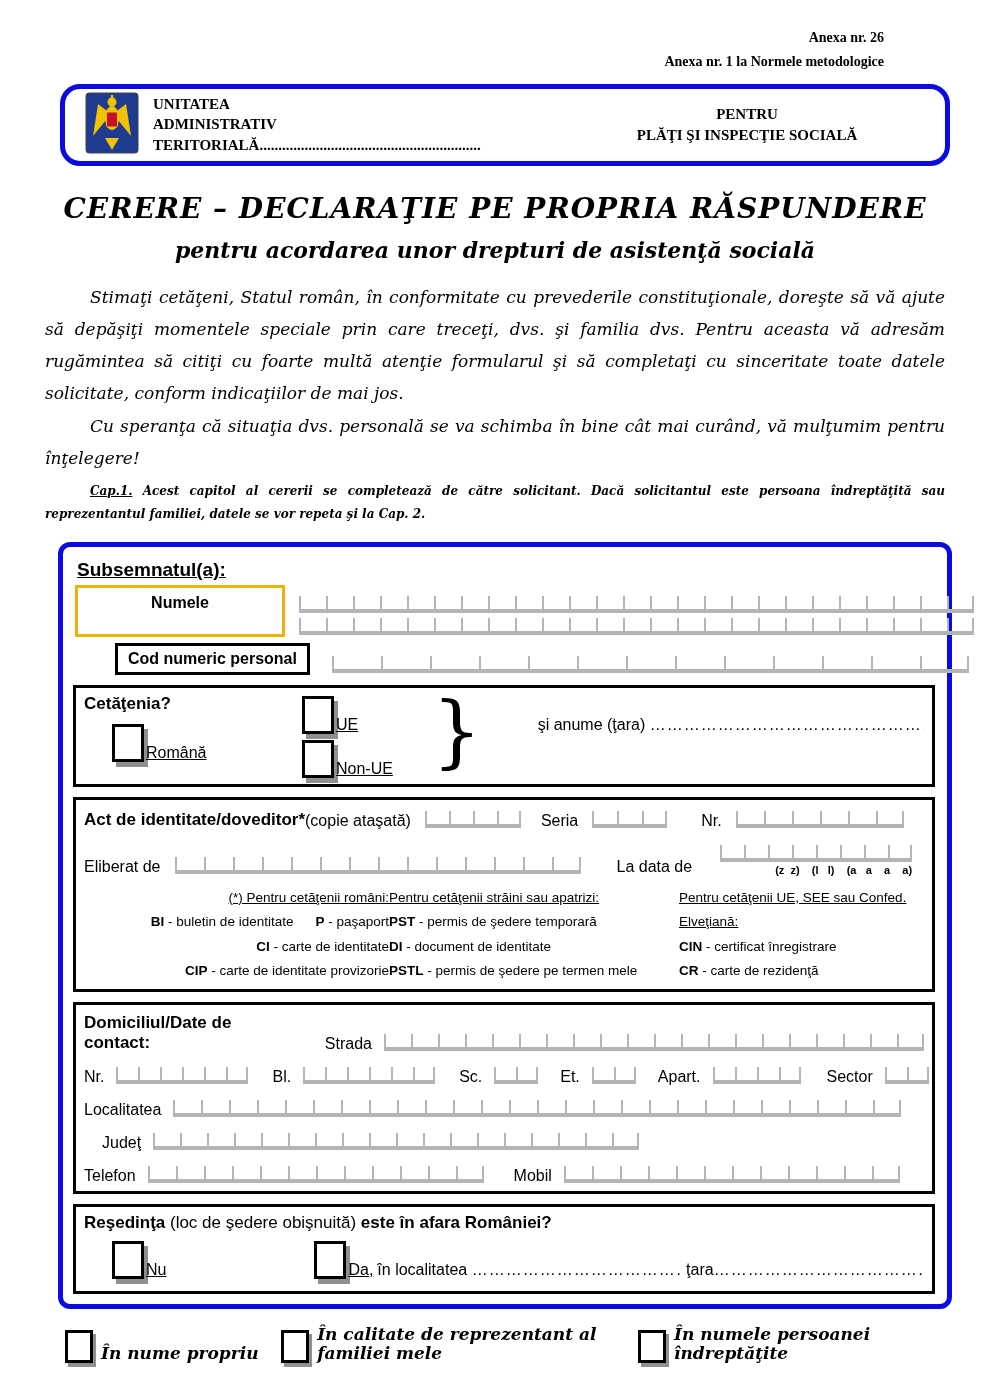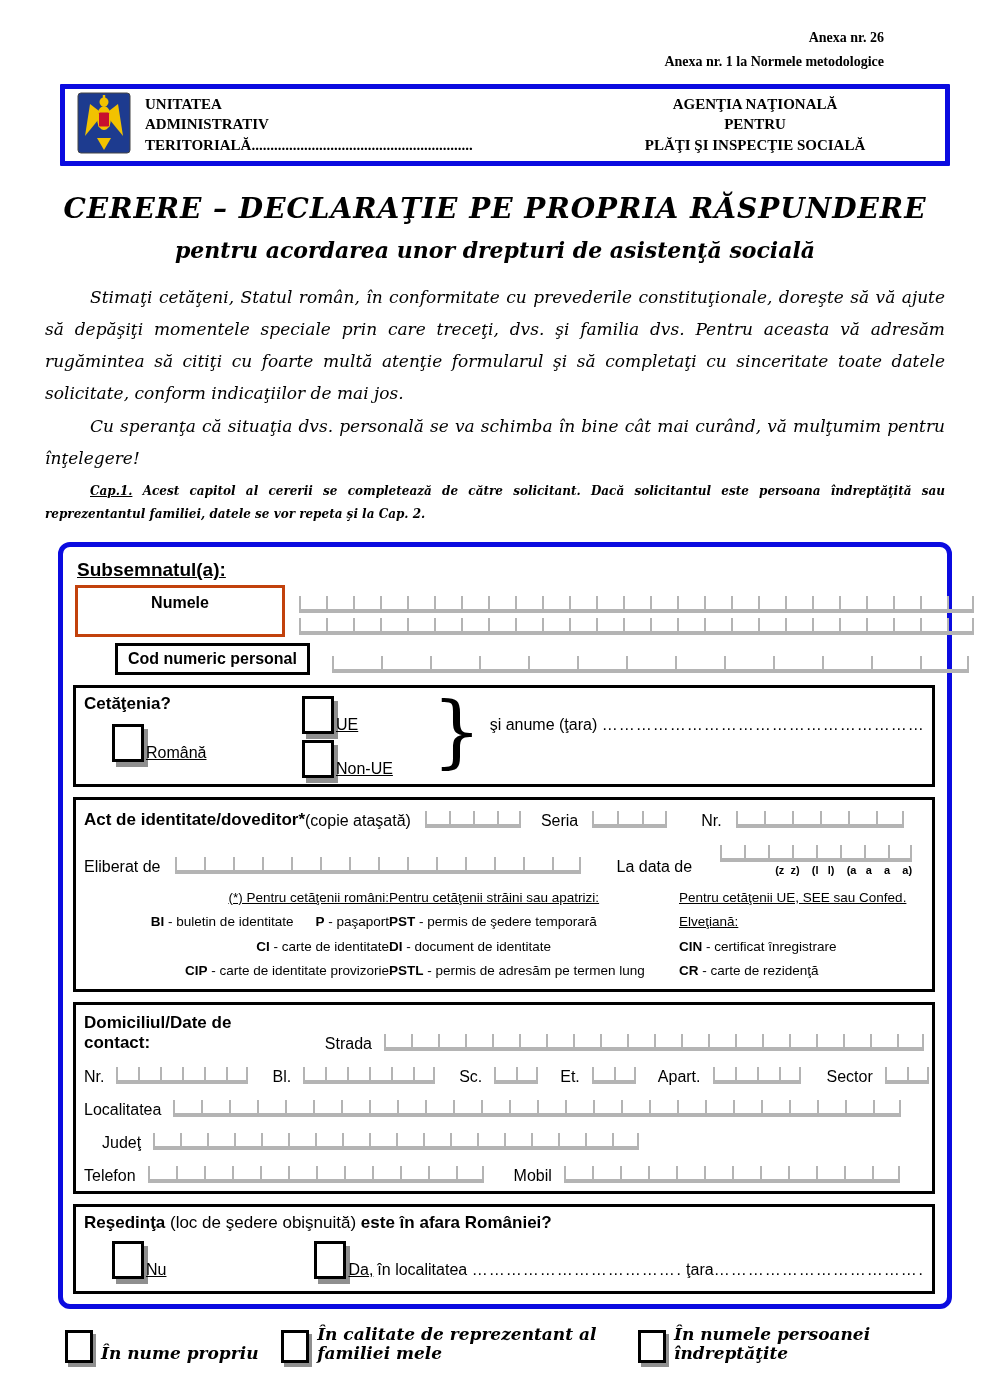--- a/index.html
+++ b/index.html
@@ -5,42 +5,42 @@
   html,body{margin:0;padding:0;background:#fff;}
   .page{position:relative;width:990px;height:1400px;background:#fff;overflow:hidden;
         font-family:"Liberation Sans",sans-serif;color:#000;}
   .serifb{font-family:"Liberation Serif",serif;font-weight:bold;}
   .script{font-family:"DejaVu Serif",serif;font-style:italic;}
 
   
   .anexa{padding:26px 106px 0 16px;text-align:right;font-size:14px;line-height:1.7;}
 
   
-  .hbox{margin:10px 40px 0 60px;border:5px solid #0b0be0;border-radius:1px;
-        display:flex;align-items:center;padding:5px 12px;height:62px;}
+  .hbox{margin:10px 40px 0 60px;border:5px solid #0b0be0;border-radius:20px;
+        display:flex;align-items:center;padding:5px 20px;height:62px;}
   .coat{flex:0 0 auto;}
   .unit{margin-left:14px;font-size:15px;line-height:1.35;}
   .agency{margin-left:auto;text-align:center;font-size:15px;line-height:1.35;width:340px;padding-right:8px;}
 
   
   .title-main{margin-top:26px;text-align:center;font-size:28px;font-weight:bold;letter-spacing:1px;}
   .title-sub{margin-top:12px;text-align:center;font-size:22px;font-weight:bold;}
 
   
   .intro{margin:18px 45px 0 45px;font-size:17px;line-height:1.9;text-align:justify;}
   .intro p{margin:0;text-indent:45px;}
   .cap1{margin:6px 45px 0 45px;font-size:12px;line-height:1.9;text-align:justify;text-indent:45px;font-weight:bold;}
   .cap1 .cap-label{text-decoration:underline;}
 
   
   .bluebox{margin:16px 38px 0 58px;border:5px solid #0b0be0;border-radius:12px;padding:8px 10px 10px 8px;}
   .subs{font-size:19px;font-weight:bold;text-decoration:underline;margin:4px 0 4px 6px;}
 
   .names-wrap{display:flex;margin-left:4px;}
-  .names-box{border:3px solid #c2410c;width:204px;flex:0 0 auto;}
+  .names-box{border:3px solid #eab308;width:204px;flex:0 0 auto;}
   .names-box div{height:31px;display:flex;align-items:center;justify-content:center;
                  font-size:16px;font-weight:bold;}
   .names-combs{flex:1;margin-left:14px;display:flex;flex-direction:column;justify-content:space-between;padding:6px 0 2px;}
 
   .cnp-row{display:flex;align-items:flex-end;margin:6px 0 8px 4px;padding-left:40px;}
   .cnp-box{border:3px solid #000;padding:4px 10px;font-size:16px;font-weight:bold;flex:0 0 auto;}
   .cnp-row .comb{margin-left:22px;margin-bottom:2px;}
 
   .sect{border:3px solid #000;margin:10px 2px 0 2px;padding:6px 8px;}
 
@@ -56,21 +56,21 @@
   .cb-lab{font-size:16px;text-decoration:underline;margin-left:2px;}
 
   
   .cet{display:flex;align-items:flex-start;min-height:74px;}
   .cet-c1{width:218px;}
   .cet-q{font-size:17px;font-weight:bold;}
   .cet-ro{display:flex;align-items:flex-end;margin:10px 0 0 28px;}
   .cet-c2{width:128px;display:flex;flex-direction:column;gap:6px;margin-top:2px;}
   .cet-c2 .opt{display:flex;align-items:flex-end;}
   .brace{font-family:"DejaVu Serif",serif;font-size:78px;font-weight:200;line-height:74px;margin:0 8px 0 2px;}
-  .cet-an{flex:1;display:flex;align-items:center;margin-top:22px;font-size:16px;overflow:hidden;white-space:nowrap;}
+  .cet-an{flex:1;display:flex;align-items:center;margin-top:22px;font-size:16px;overflow:hidden;white-space:nowrap;margin-left:48px;}
   .dots{overflow:hidden;white-space:nowrap;flex:1;letter-spacing:1px;}
 
   
   .act-r1{display:flex;align-items:flex-end;font-size:16px;}
   .act-r1 .blab{font-size:17px;font-weight:bold;}
   .act-r1 .comb{margin:0 0 2px 14px;}
   .act-r2{display:flex;align-items:flex-end;margin-top:10px;font-size:16px;}
   .act-r2 .comb{margin:0 0 2px 14px;}
   .date-block{margin-left:14px;}
   .date-hint{font-size:11px;font-weight:bold;text-align:right;margin-top:1px;white-space:nowrap;}
@@ -122,21 +122,20 @@
         <rect x="21.5" y="20" width="11" height="15" rx="1.5" fill="#c8102e" stroke="#f2c200" stroke-width="1"></rect>
         <rect x="25.8" y="3" width="2.4" height="6" fill="#f2c200"></rect>
       </svg>
     </span>
     <div class="unit serifb">
       <div>UNITATEA</div>
       <div>ADMINISTRATIV</div>
       <div>TERITORIALĂ...........................................................</div>
     </div>
     <div class="agency serifb">
-      <div>AGENŢIA NAŢIONALĂ</div>
       <div>PENTRU</div>
       <div>PLĂŢI ŞI INSPECŢIE SOCIALĂ</div>
     </div>
   </div>
 
   <div class="title-main script">CERERE – DECLARAŢIE PE PROPRIA RĂSPUNDERE</div>
   <div class="title-sub script">pentru acordarea unor drepturi de asistenţă socială</div>
 
   <div class="intro script">
     <p>Stimaţi cetăţeni, Statul român, în conformitate cu prevederile constituţionale, doreşte să vă ajute să depăşiţi momentele speciale prin care treceţi, dvs. şi familia dvs. Pentru aceasta vă adresăm rugămintea să citiţi cu foarte multă atenţie formularul şi să completaţi cu sinceritate toate datele solicitate, conform indicaţiilor de mai jos.</p>
@@ -317,21 +316,21 @@
         <div class="lcol1">
           <div class="ltitle">(*) Pentru cetăţenii români:</div>
           <div><b>BI</b><span> - buletin de identitate</span><b class="psp">P</b><span> - paşaport</span></div>
           <div><b>CI</b><span> - carte de identitate</span></div>
           <div><b>CIP</b><span> - carte de identitate provizorie</span></div>
         </div>
         <div class="lcol2">
           <div class="ltitle">Pentru cetăţenii străini sau apatrizi:</div>
           <div><b>PST</b><span> - permis de şedere temporară</span></div>
           <div><b>DI</b><span> - document de identitate</span></div>
-          <div><b>PSTL</b><span> - permis de adresăm pe termen lung</span></div>
+          <div><b>PSTL</b><span> - permis de şedere pe termen mele</span></div>
         </div>
         <div class="lcol3">
           <div class="ltitle">Pentru cetăţenii UE, SEE sau Confed. Elveţiană:</div>
           <div><b>CIN</b><span> - certificat înregistrare</span></div>
           <div><b>CR</b><span> - carte de rezidenţă</span></div>
         </div>
       </div>
     </div>
 
     <div class="sect">

